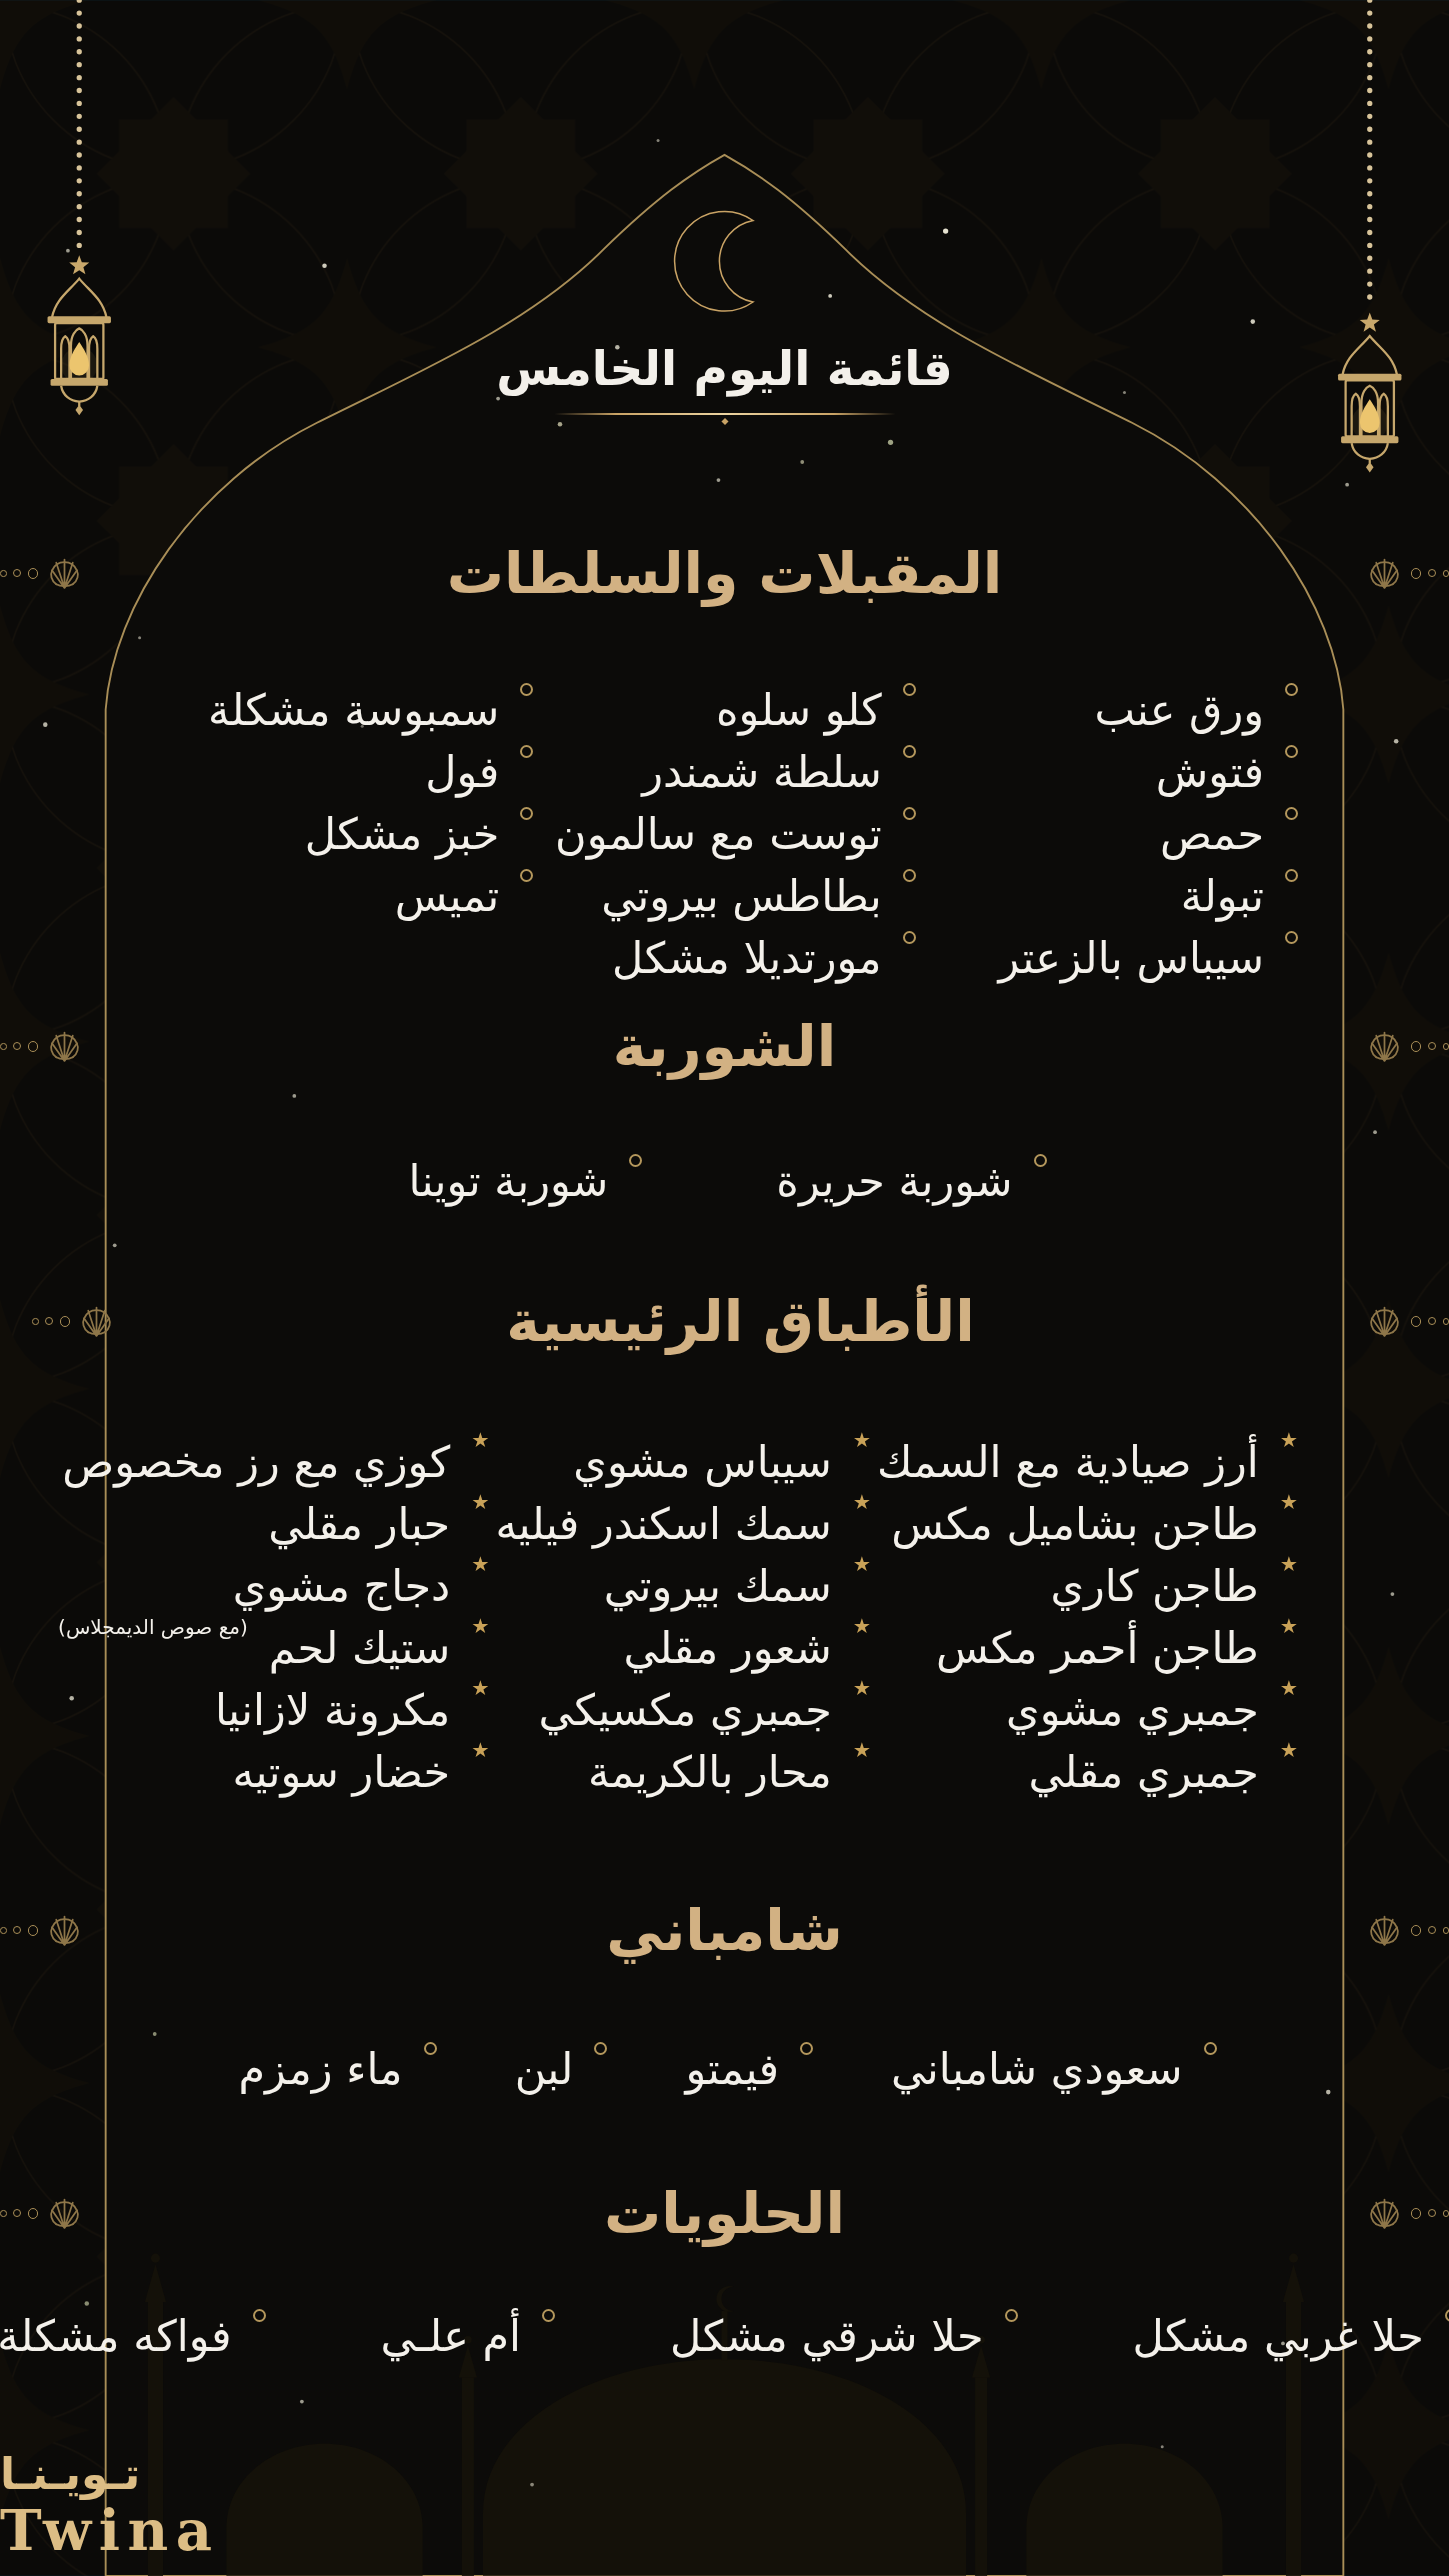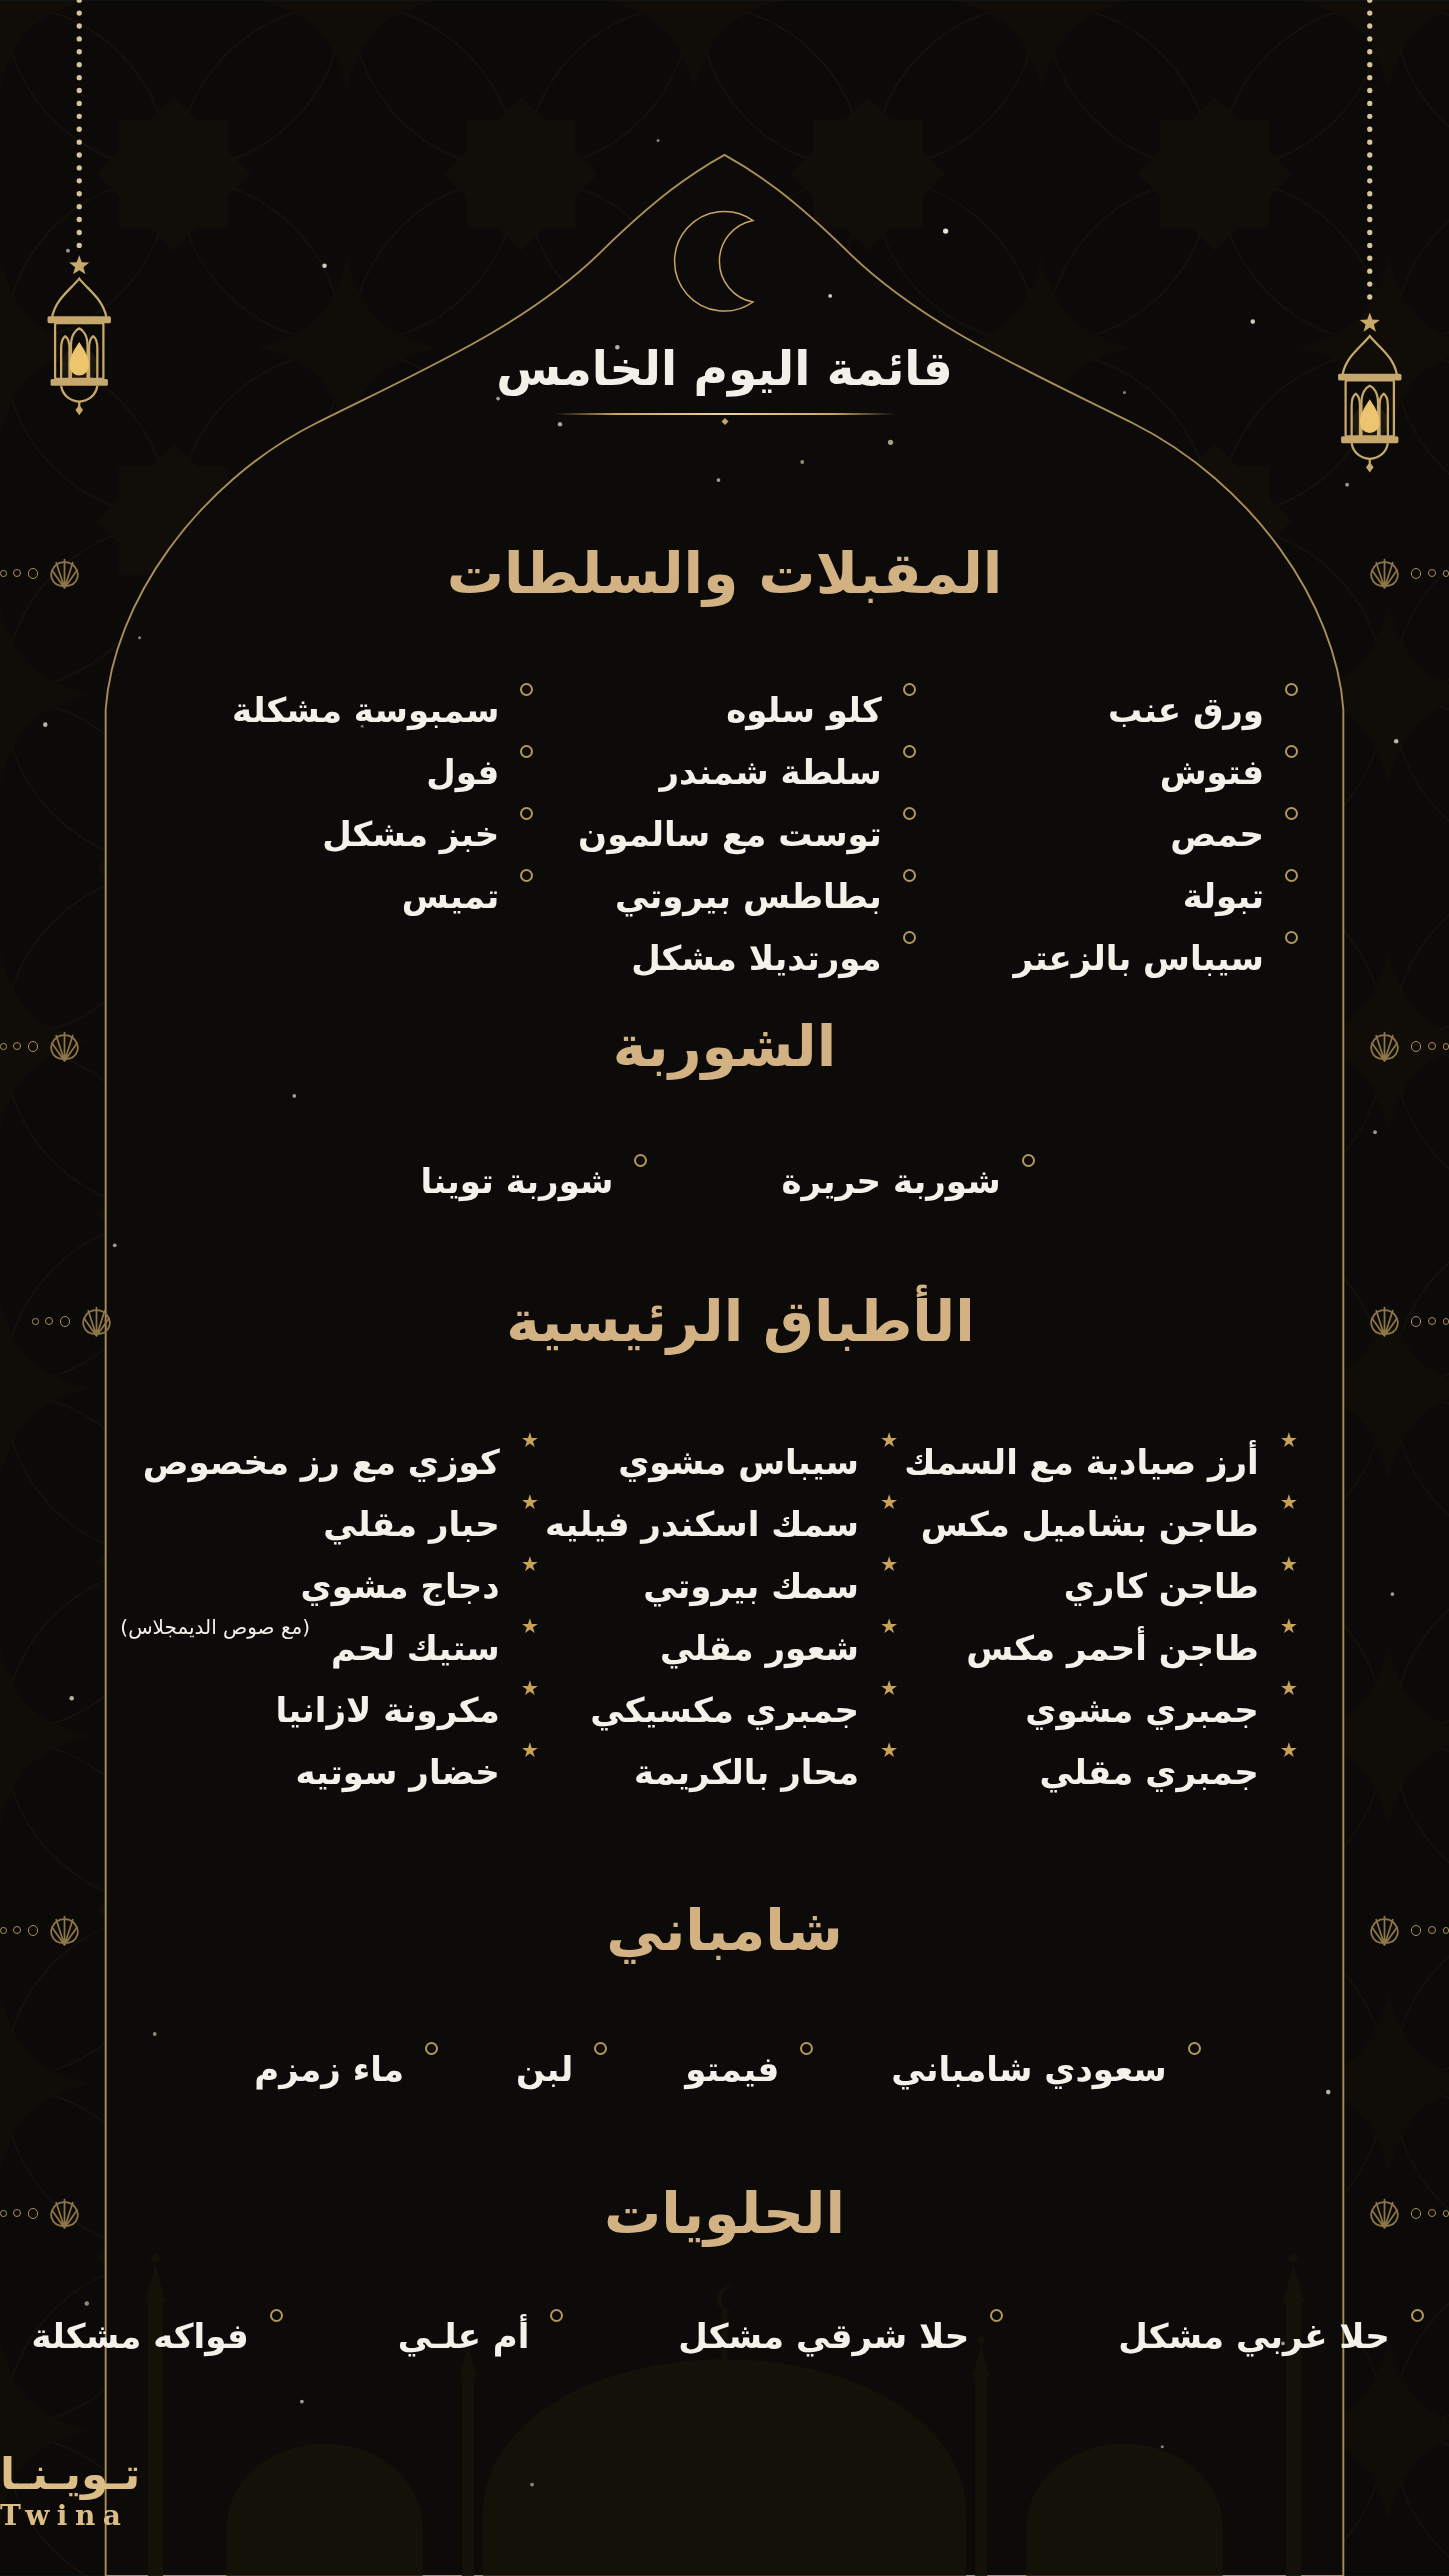--- a/index.html
+++ b/index.html
@@ -32,36 +32,36 @@
   .dot{border:1.5px solid #A98E57;border-radius:50%;background:transparent;display:block;}
   .d-l{width:8.3px;height:8.3px;}
   .d-m{width:6px;height:6px;}
   .d-s{width:4.5px;height:4.5px;}
   .shell{width:35px;height:35px;display:block;}
 
   
   .cols{position:absolute;left:106px;right:106px;display:flex;padding:0 45px;}
   .col{flex:1 1 0;list-style:none;margin:0;padding:0;}
   .item{display:flex;align-items:center;gap:21px;height:62px;padding-left:6px;}
-  .item-label{font-size:34px;font-weight:700;color:#F4F1EB;line-height:1.1;white-space:nowrap;margin-top:44px;}
+  .item-label{font-size:43px;font-weight:400;color:#F4F1EB;line-height:1.1;white-space:nowrap;margin-top:44px;}
   .item-note{font-size:20px;font-weight:400;color:#F4F1EB;white-space:nowrap;}
   .ring{flex:none;width:9px;height:9px;border:2.3px solid #B4975C;border-radius:50%;}
   .star-b{flex:none;font-size:20.4px;line-height:1;color:#C9A258;transform:translateY(-1.5px);}
 
   
   .row{display:flex;align-items:center;justify-content:center;height:62px;}
   .row .item{height:auto;}
   .row-soups{gap:128px;}
   .row-juices{gap:72px;}
   .row-desserts{gap:109px;}
 
   
   .logo{top:2429px;text-align:left;margin-top:21px;}
   .brand-ar{margin:0;font-size:44px;font-weight:700;color:#DCBD85;line-height:1.1;}
-  .brand-en{margin:3px 0 0 0;font-family:"DejaVu Serif",serif;font-size:28px;font-weight:700;
+  .brand-en{margin:3px 0 0 0;font-family:"DejaVu Serif",serif;font-size:56px;font-weight:700;
             color:#DCBD85;letter-spacing:7.5px;line-height:1.05;direction:ltr;}
   .hidden-defs{position:absolute;width:0;height:0;overflow:hidden;}
 </style>
 </head>
 <body>
 
 <div class="canvas">
 
   <svg class="bg-art" width="1449" height="2576" viewBox="0 0 1920 3413">
     <defs>

